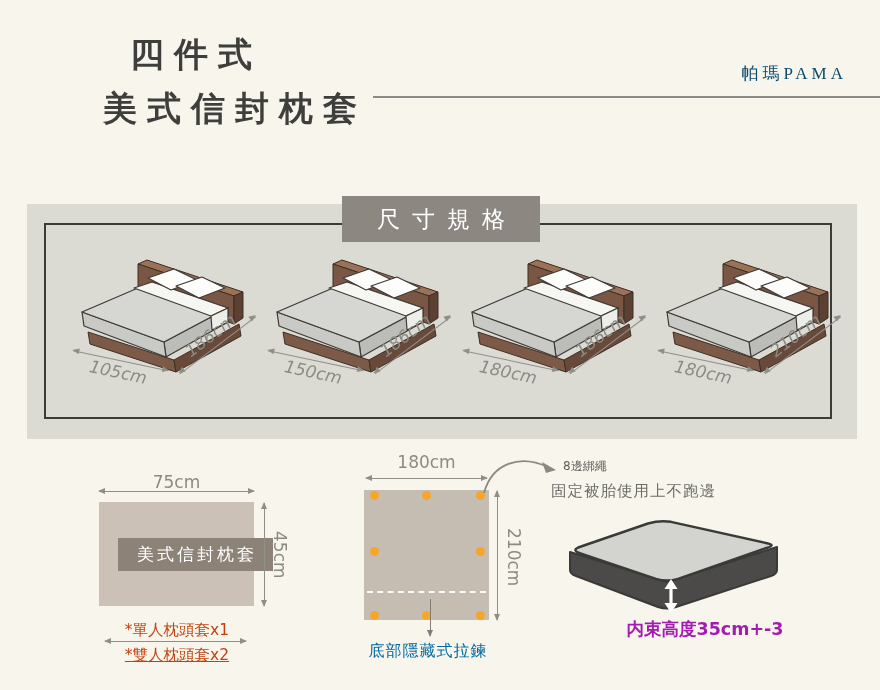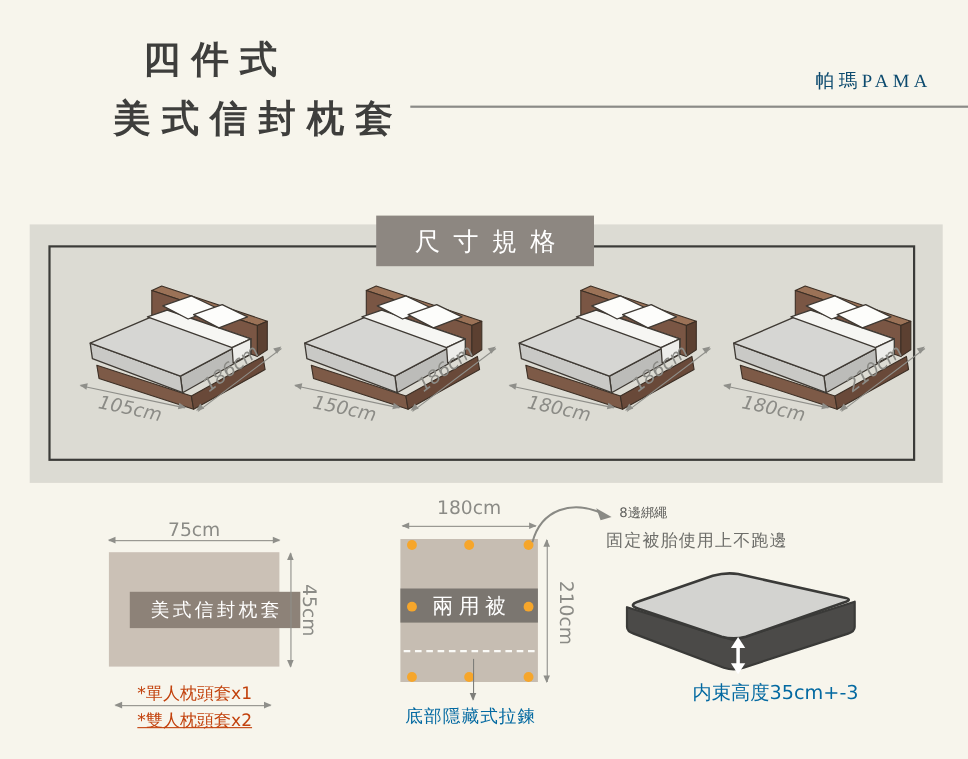--- a/index.html
+++ b/index.html
@@ -241,21 +241,20 @@
 <div class="vtext" style="left:290px; top:531px;">45cm</div>
 
 <div class="pillow-note" style="top:620px;">*單人枕頭套x1</div>
 <div class="h-dim" style="left:105px; top:641px; width:141px;"></div>
 <div class="pillow-note" style="top:645px;text-decoration:underline;">*雙人枕頭套x2</div>
 
 <div class="small-label" style="left:364px; top:452px; width:125px;">180cm</div>
 <div class="h-dim" style="left:366px; top:478px; width:121px;"></div>
 
 <div class="quilt-rect">
-  <div class="quilt-band">兩用被</div>
   <div class="quilt-dash"></div>
   <div class="dot" style="left:5.5px; top:0.5px;"></div>
   <div class="dot" style="left:57.5px; top:0.5px;"></div>
   <div class="dot" style="left:111.5px; top:0.5px;"></div>
   <div class="dot" style="left:5.5px; top:56.5px;"></div>
   <div class="dot" style="left:111.5px; top:56.5px;"></div>
   <div class="dot" style="left:5.5px; top:120.5px;"></div>
   <div class="dot" style="left:57.5px; top:120.5px;"></div>
   <div class="dot" style="left:111.5px; top:120.5px;"></div>
 </div>
@@ -275,13 +274,13 @@
 
 <svg class="abs" style="left:552px; top:512px;" width="232" height="106" viewBox="0 0 232 106">
   <path d="M18,40 L18,58 Q18,62 24,64 L106,95 Q115,98 124,95 L219,64 Q225,62 225,58 L225,35 L115,70 Z" fill="#4b4a48" stroke="#3a3a38" stroke-width="2" stroke-linejoin="round"></path>
   <path d="M29,34.5 L96,11.5 Q108,8 119,9.8 L214,31 Q225,33 214.5,36 L126,66.8 Q115,70 104,66.8 L28.5,41.5 Q18,38 29,34.5 Z" fill="#d3d3d0" stroke="#3a3a38" stroke-width="2.4" stroke-linejoin="round"></path>
   <g>
     <line x1="119" y1="74" x2="119" y2="94" stroke="#ffffff" stroke-width="3.2"></line>
     <polygon points="119,67 112.5,77 125.5,77" fill="#ffffff"></polygon>
     <polygon points="119,101 112.5,91 125.5,91" fill="#ffffff"></polygon>
   </g>
 </svg>
-<div class="note-text" style="left:620px; top:617px; width:170px; text-align:center; font-size:17.5px; color:#0369a1;">内束高度35cm+-3</div>
+<div class="note-text" style="left:620px; top:617px; width:170px; text-align:center; font-size:17.5px; color:#a21caf;font-weight:bold;">内束高度35cm+-3</div>
 
 </body></html>

